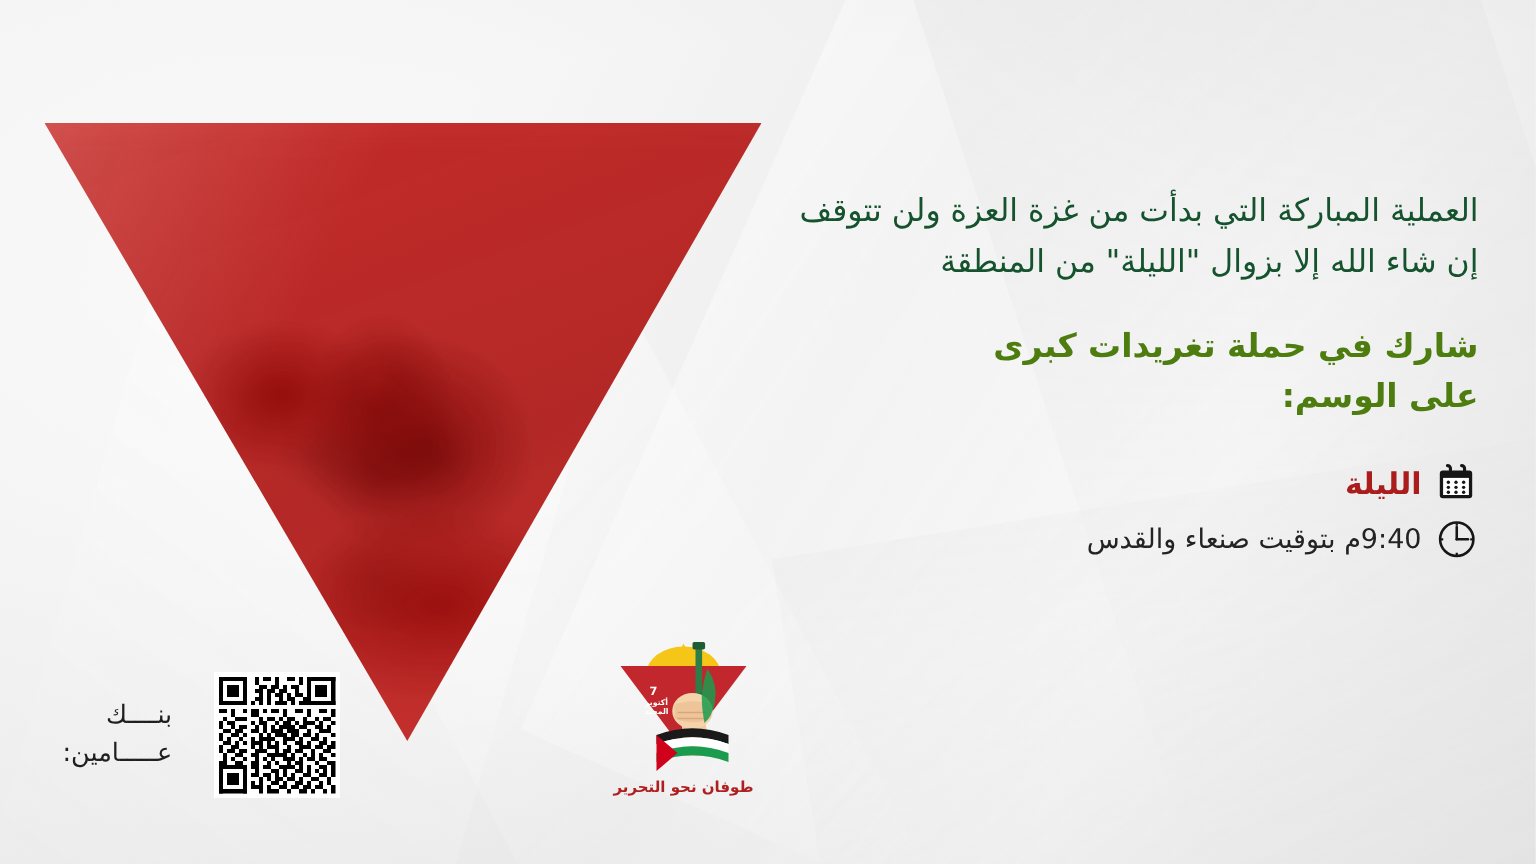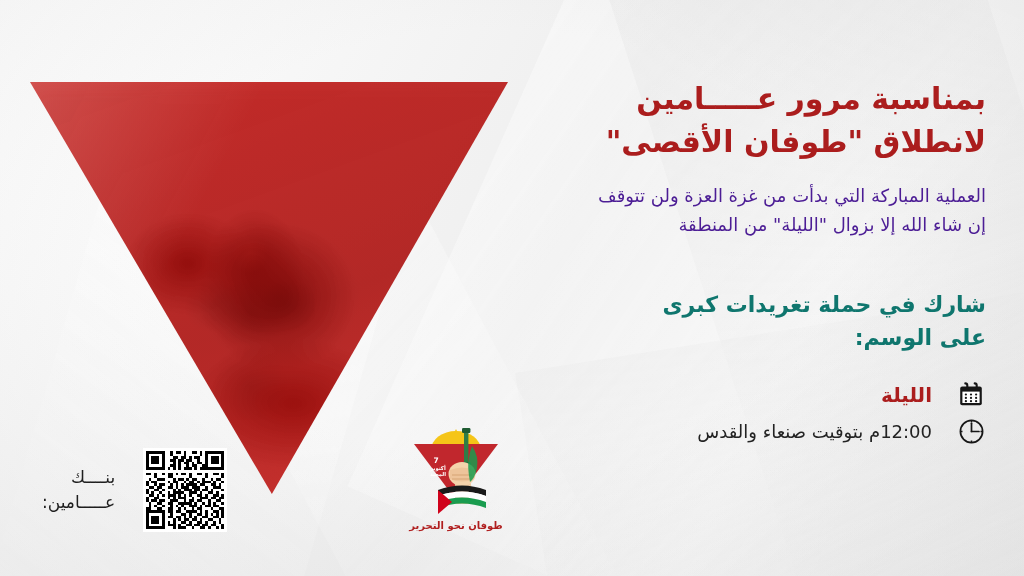--- a/index.html
+++ b/index.html
@@ -137,31 +137,31 @@
     color: #ab1d1d;
     font-size: 30px;
     font-weight: bold;
     line-height: 1.42;
     letter-spacing: 0;
     margin: 0;
   }
   .headline .l2 { display: block; }
 
   .body-copy {
-    margin-top: 18px;
-    color: #4c1d95;
-    font-size: 18px;
+    margin-top: 45px;
+    color: #14532d;
+    font-size: 21px;
     line-height: 1.62;
     font-weight: 400;
   }
   .body-copy .l2 { display: block; }
 
   .cta {
-    margin-top: 48px;
-    color: #0f766e;
+    margin-top: 24px;
+    color: #4d7c0f;
     font-size: 22px;
     font-weight: bold;
     line-height: 1.5;
   }
   .cta .l2 { display: block; }
 
   .hashtag {
     margin-top: 26px;
     color: #a81b1b;
     font-size: 33px;
@@ -172,21 +172,21 @@
   }
 
   .meta {
     margin-top: 26px;
   }
   .meta-row {
     display: flex;
     flex-direction: row;
     align-items: center;
     justify-content: flex-start;
-    gap: 24px;
+    gap: 8px;
     margin-bottom: 7px;
   }
   .meta-row .m-icon {
     flex: 0 0 auto;
     width: 30px;
     height: 30px;
     display: flex;
     align-items: center;
     justify-content: center;
   }
@@ -266,24 +266,20 @@
     <div class="tri-photo">
       <div class="tri-figure"></div>
     </div>
     <div class="tri-overlay"></div>
     <div class="tri-tint"></div>
     <div class="tri-sheen"></div>
   </div>
 
   <div class="content">
 
-    <h1 class="headline">
-      <span>بمناسبة مرور عـــــامين</span>
-      <span class="l2">لانطلاق "طوفان الأقصى"</span>
-    </h1>
 
     <div class="body-copy">
       <span>العملية المباركة التي بدأت من غزة العزة ولن تتوقف</span>
       <span class="l2">إن شاء الله إلا بزوال "الليلة" من المنطقة</span>
     </div>
 
     <div class="cta">
       <span>شارك في حملة تغريدات كبرى</span>
       <span class="l2">على الوسم:</span>
     </div>
@@ -319,21 +315,21 @@
           <svg width="27" height="27" viewBox="0 0 27 27" aria-hidden="true">
             <circle cx="13.5" cy="13.5" r="11.1" fill="none" stroke="#161616" stroke-width="1.7"></circle>
             <line x1="13.5" y1="13.5" x2="13.5" y2="5.3" stroke="#161616" stroke-width="1.7" stroke-linecap="round"></line>
             <line x1="13.5" y1="13.5" x2="21.0" y2="13.5" stroke="#161616" stroke-width="1.7" stroke-linecap="round"></line>
             <line x1="13.5" y1="2.9" x2="13.5" y2="4.5" stroke="#161616" stroke-width="1.5"></line>
             <line x1="13.5" y1="22.5" x2="13.5" y2="24.1" stroke="#161616" stroke-width="1.5"></line>
             <line x1="2.9" y1="13.5" x2="4.5" y2="13.5" stroke="#161616" stroke-width="1.5"></line>
             <line x1="22.5" y1="13.5" x2="24.1" y2="13.5" stroke="#161616" stroke-width="1.5"></line>
           </svg>
         </span>
-        <span class="meta-time-text">12:00م بتوقيت صنعاء والقدس</span>
+        <span class="meta-time-text">9:40م بتوقيت صنعاء والقدس</span>
       </div>
 
     </div>
   </div>
 
   <div class="qr-block">
     <div class="qr-code">
       <svg width="78" height="78" viewBox="0 0 29 29" shape-rendering="crispEdges" aria-hidden="true">
         <rect width="29" height="29" fill="#ffffff"></rect>
         <g fill="#000000">

